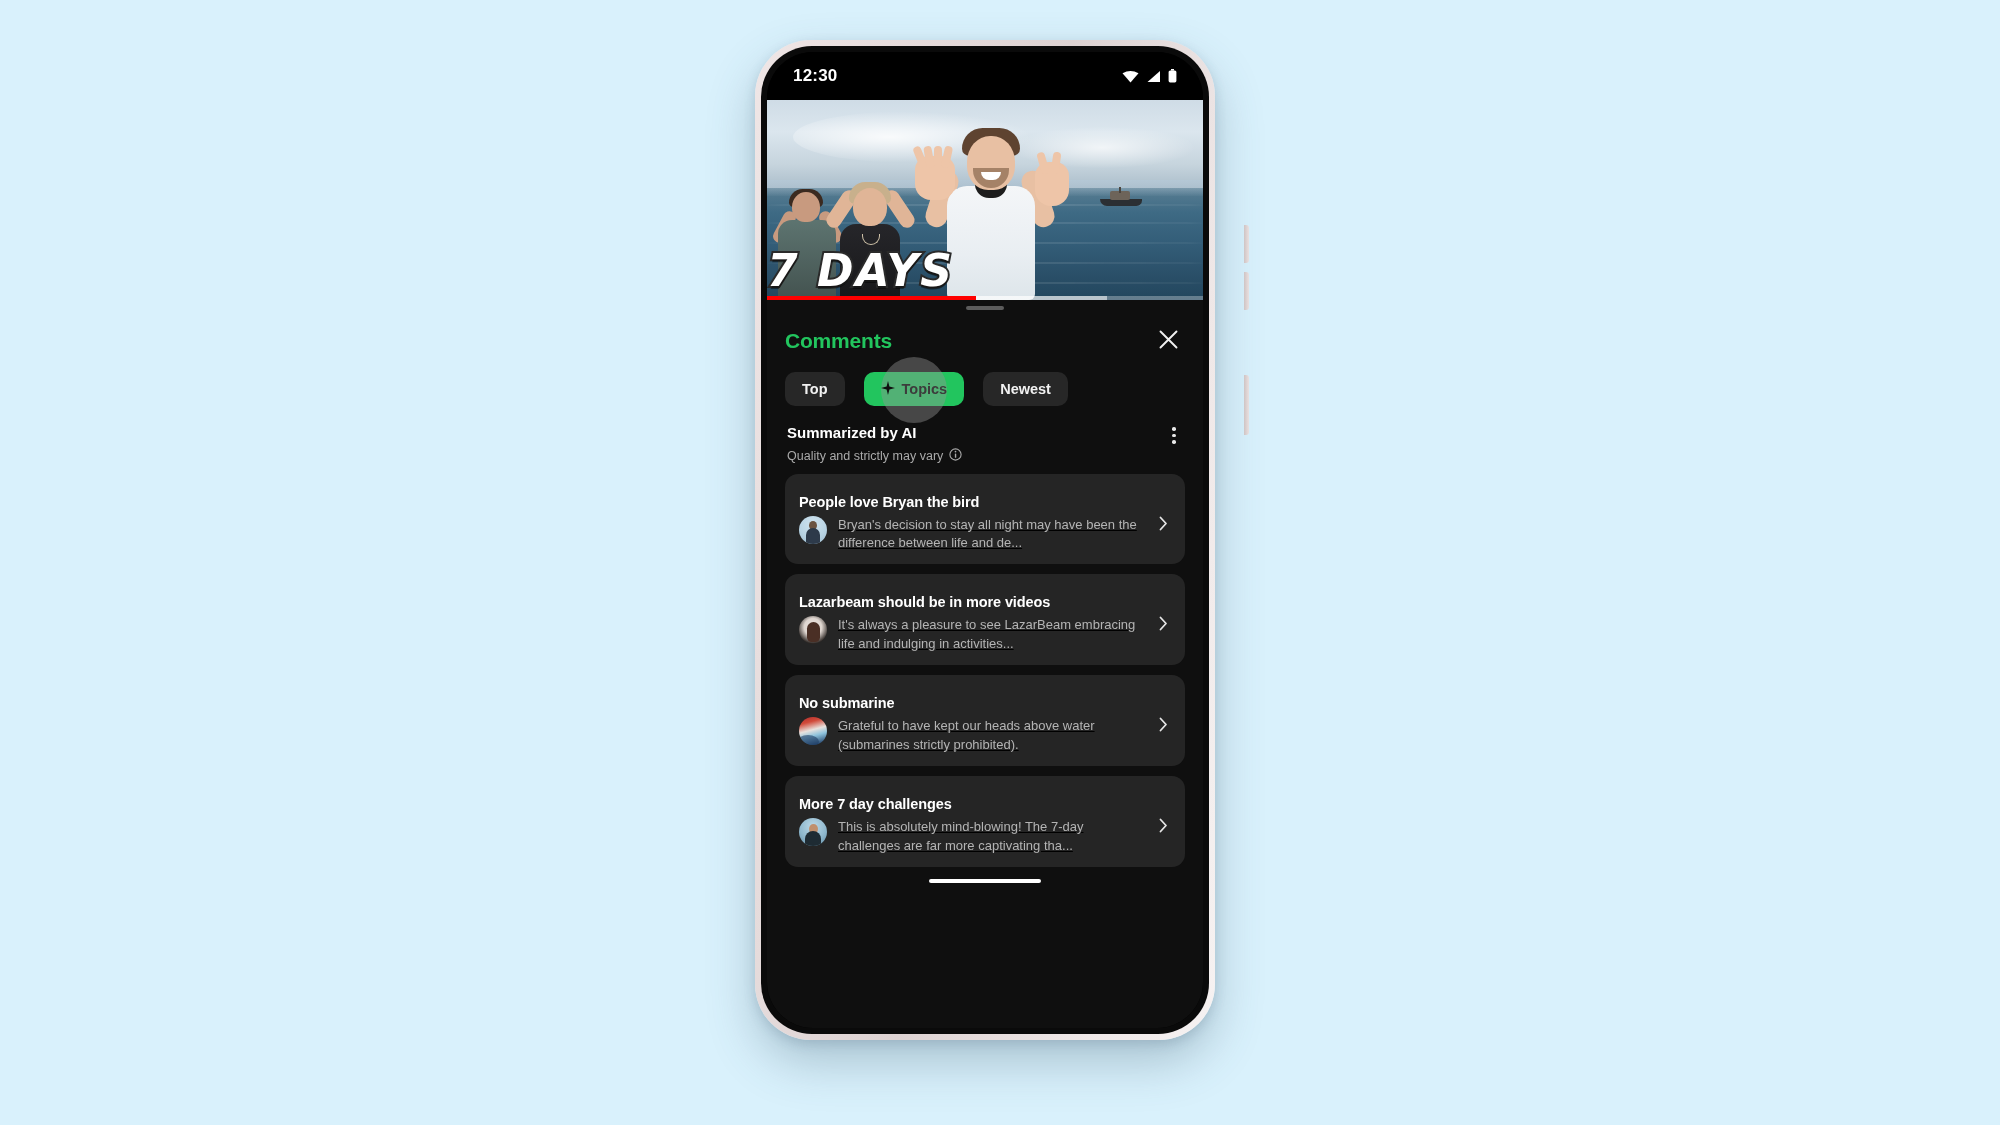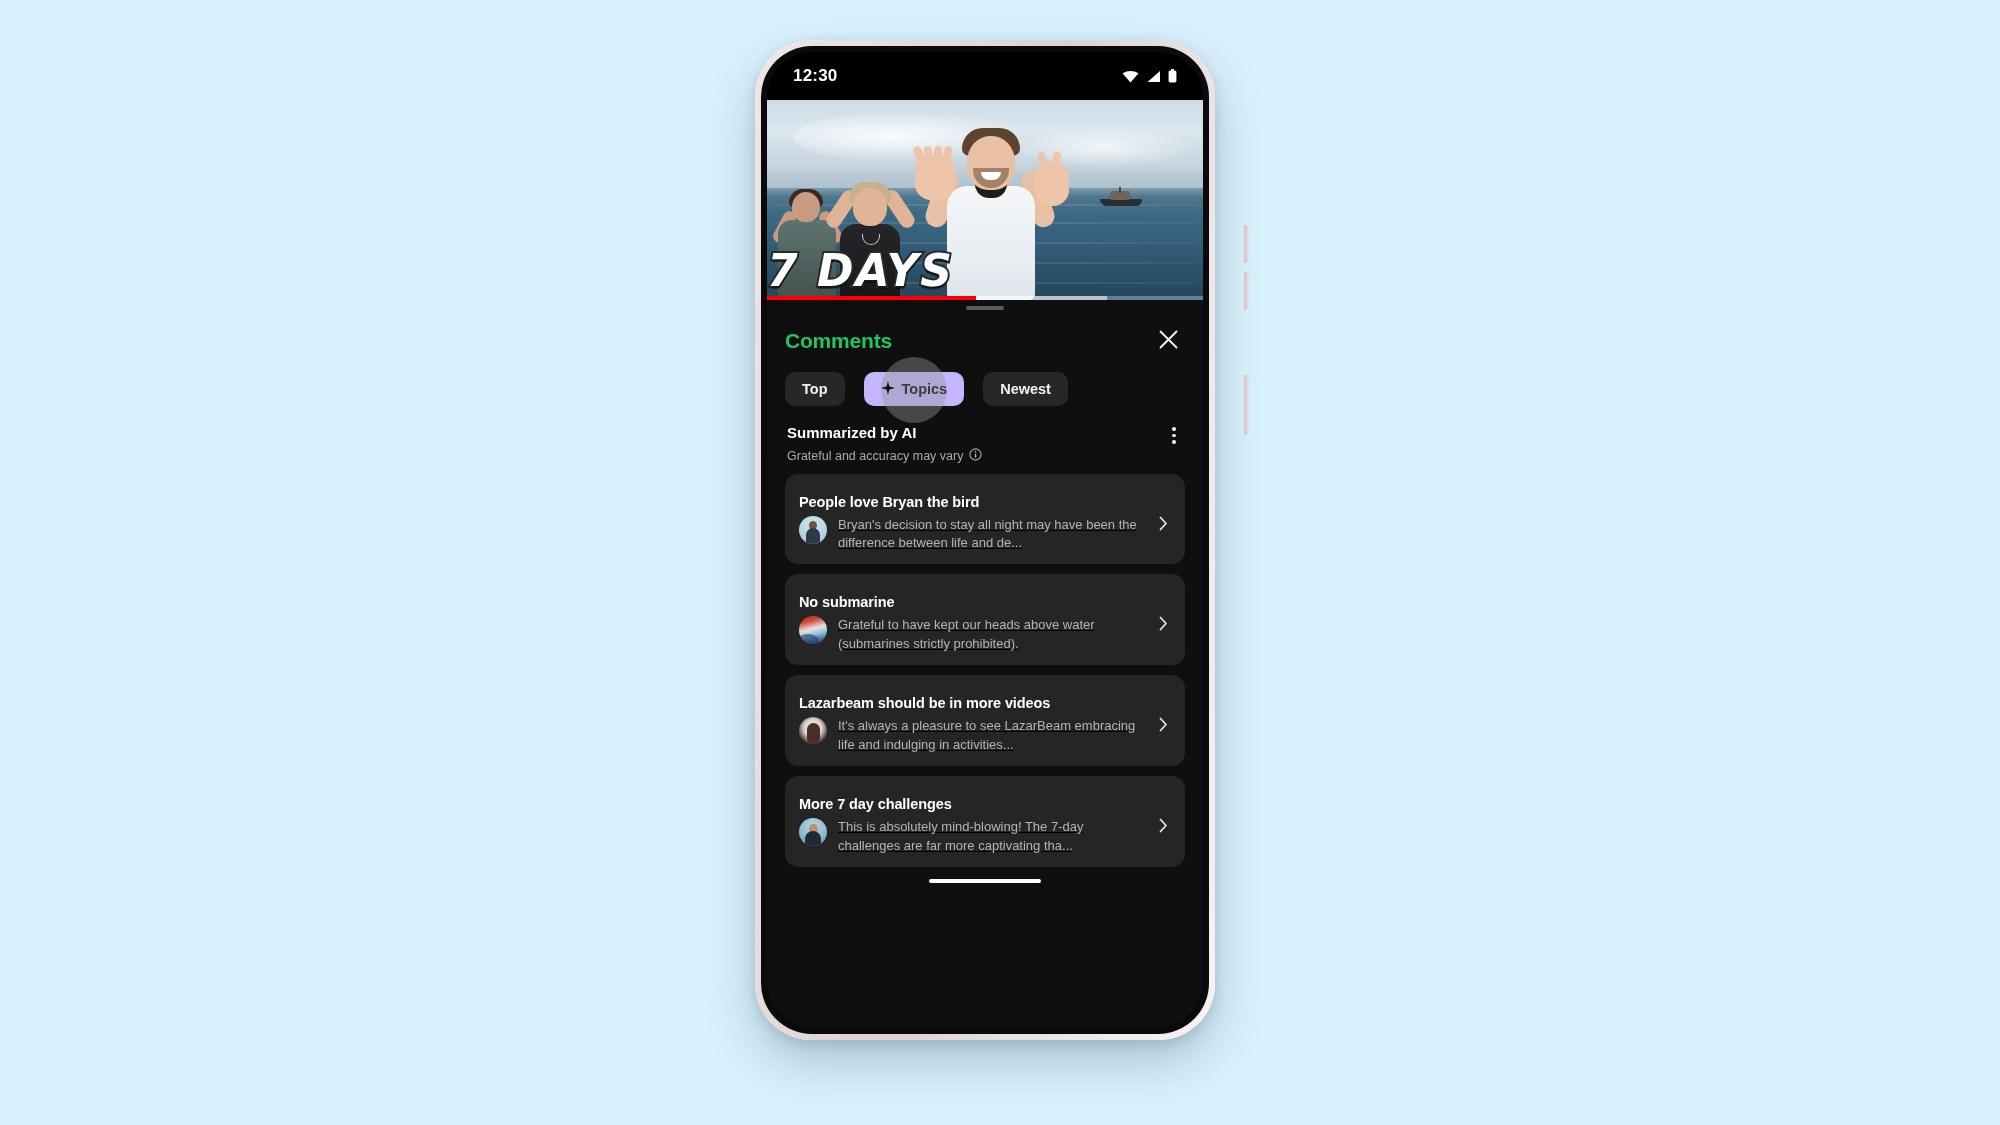--- a/index.html
+++ b/index.html
@@ -391,21 +391,21 @@
     align-items: center;
     gap: 7px;
     font-size: 14.5px;
     font-weight: 600;
     background: #272727;
     color: #f1f1f1;
     cursor: pointer;
     white-space: nowrap;
   }
   .chip.active {
-    background: #c4b5fd;
+    background: #22c55e;
     color: #0f0f0f;
     position: relative;
     overflow: visible;
   }
   .chip.active .chip-label { position: relative; z-index: 1; color: #3c3c3c; }
   .chip.active .sparkle { position: relative; z-index: 1; }
   .ripple {
     position: absolute;
     left: 50%;
     top: 52%;
@@ -656,21 +656,21 @@
 
       <div class="ai-head">
         <div class="ai-title">Summarized by AI</div>
         <div class="kebab">
           <span></span>
             <span></span>
             <span></span>
         </div>
       </div>
       <div class="ai-sub">
-        <span>Grateful and accuracy may vary</span>
+        <span>Quality and strictly may vary</span>
         <span>
           <svg width="13" height="13" viewBox="0 0 13 13">
               <circle cx="6.5" cy="6.5" r="5.6" fill="none" stroke="#aaaaaa" stroke-width="1.1"></circle>
               <circle cx="6.5" cy="3.6" r="0.85" fill="#aaaaaa"></circle>
               <rect x="5.85" y="5.4" width="1.4" height="4.4" rx="0.6" fill="#aaaaaa"></rect>
             </svg>
         </span>
       </div>
 
       <div class="cards">
@@ -682,37 +682,37 @@
             <div class="card-snippet">Bryan's decision to stay all night may have been the difference between life and de...</div>
             <div class="chev">
               <svg width="9" height="15" viewBox="0 0 9 15">
                   <path d="M1.5 1.5 L7 7.5 L1.5 13.5" fill="none" stroke="#e5e5e5" stroke-width="1.8" stroke-linecap="round" stroke-linejoin="round"></path>
                 </svg>
             </div>
           </div>
         </div>
 
         <div class="card">
-          <div class="card-title">No submarine</div>
+          <div class="card-title">Lazarbeam should be in more videos</div>
           <div class="card-body">
-            <div class="avatar av-3"></div>
-            <div class="card-snippet">Grateful to have kept our heads above water (submarines strictly prohibited).</div>
+            <div class="avatar av-2"></div>
+            <div class="card-snippet">It's always a pleasure to see LazarBeam embracing life and indulging in activities...</div>
             <div class="chev">
               <svg width="9" height="15" viewBox="0 0 9 15">
                   <path d="M1.5 1.5 L7 7.5 L1.5 13.5" fill="none" stroke="#e5e5e5" stroke-width="1.8" stroke-linecap="round" stroke-linejoin="round"></path>
                 </svg>
             </div>
           </div>
         </div>
 
         <div class="card">
-          <div class="card-title">Lazarbeam should be in more videos</div>
+          <div class="card-title">No submarine</div>
           <div class="card-body">
-            <div class="avatar av-2"></div>
-            <div class="card-snippet">It's always a pleasure to see LazarBeam embracing life and indulging in activities...</div>
+            <div class="avatar av-3"></div>
+            <div class="card-snippet">Grateful to have kept our heads above water (submarines strictly prohibited).</div>
             <div class="chev">
               <svg width="9" height="15" viewBox="0 0 9 15">
                   <path d="M1.5 1.5 L7 7.5 L1.5 13.5" fill="none" stroke="#e5e5e5" stroke-width="1.8" stroke-linecap="round" stroke-linejoin="round"></path>
                 </svg>
             </div>
           </div>
         </div>
 
         <div class="card">
           <div class="card-title">More 7 day challenges</div>

